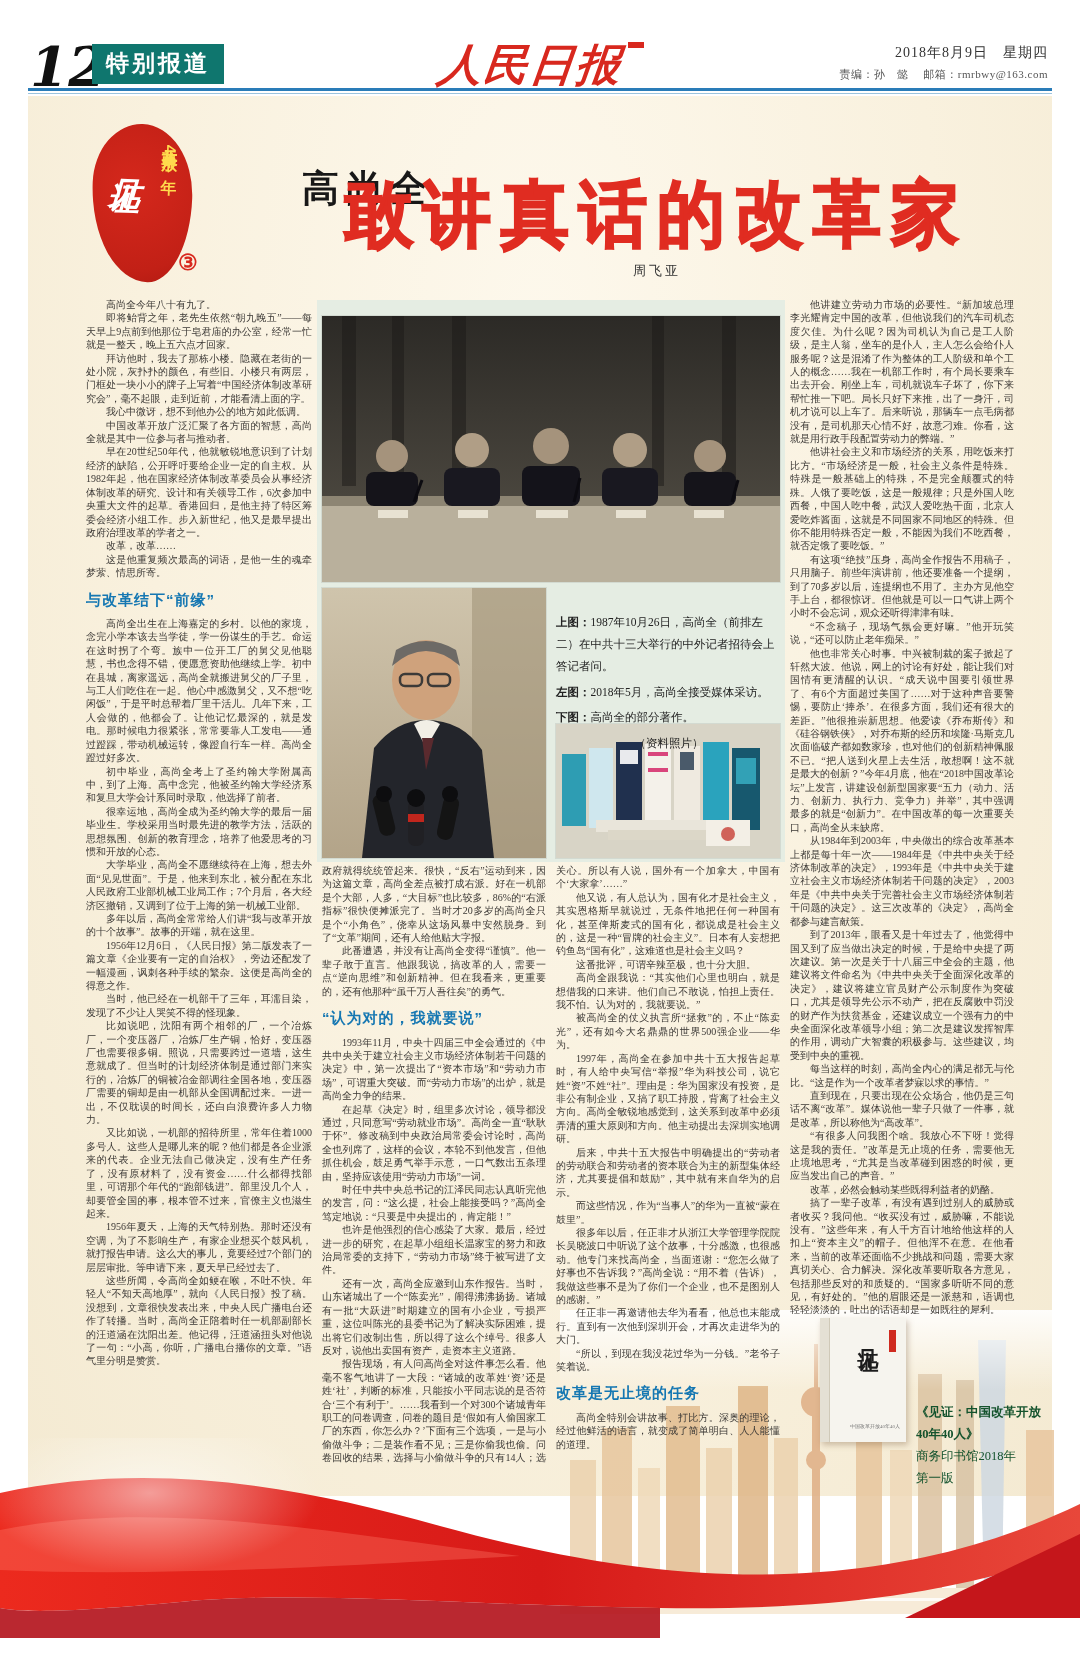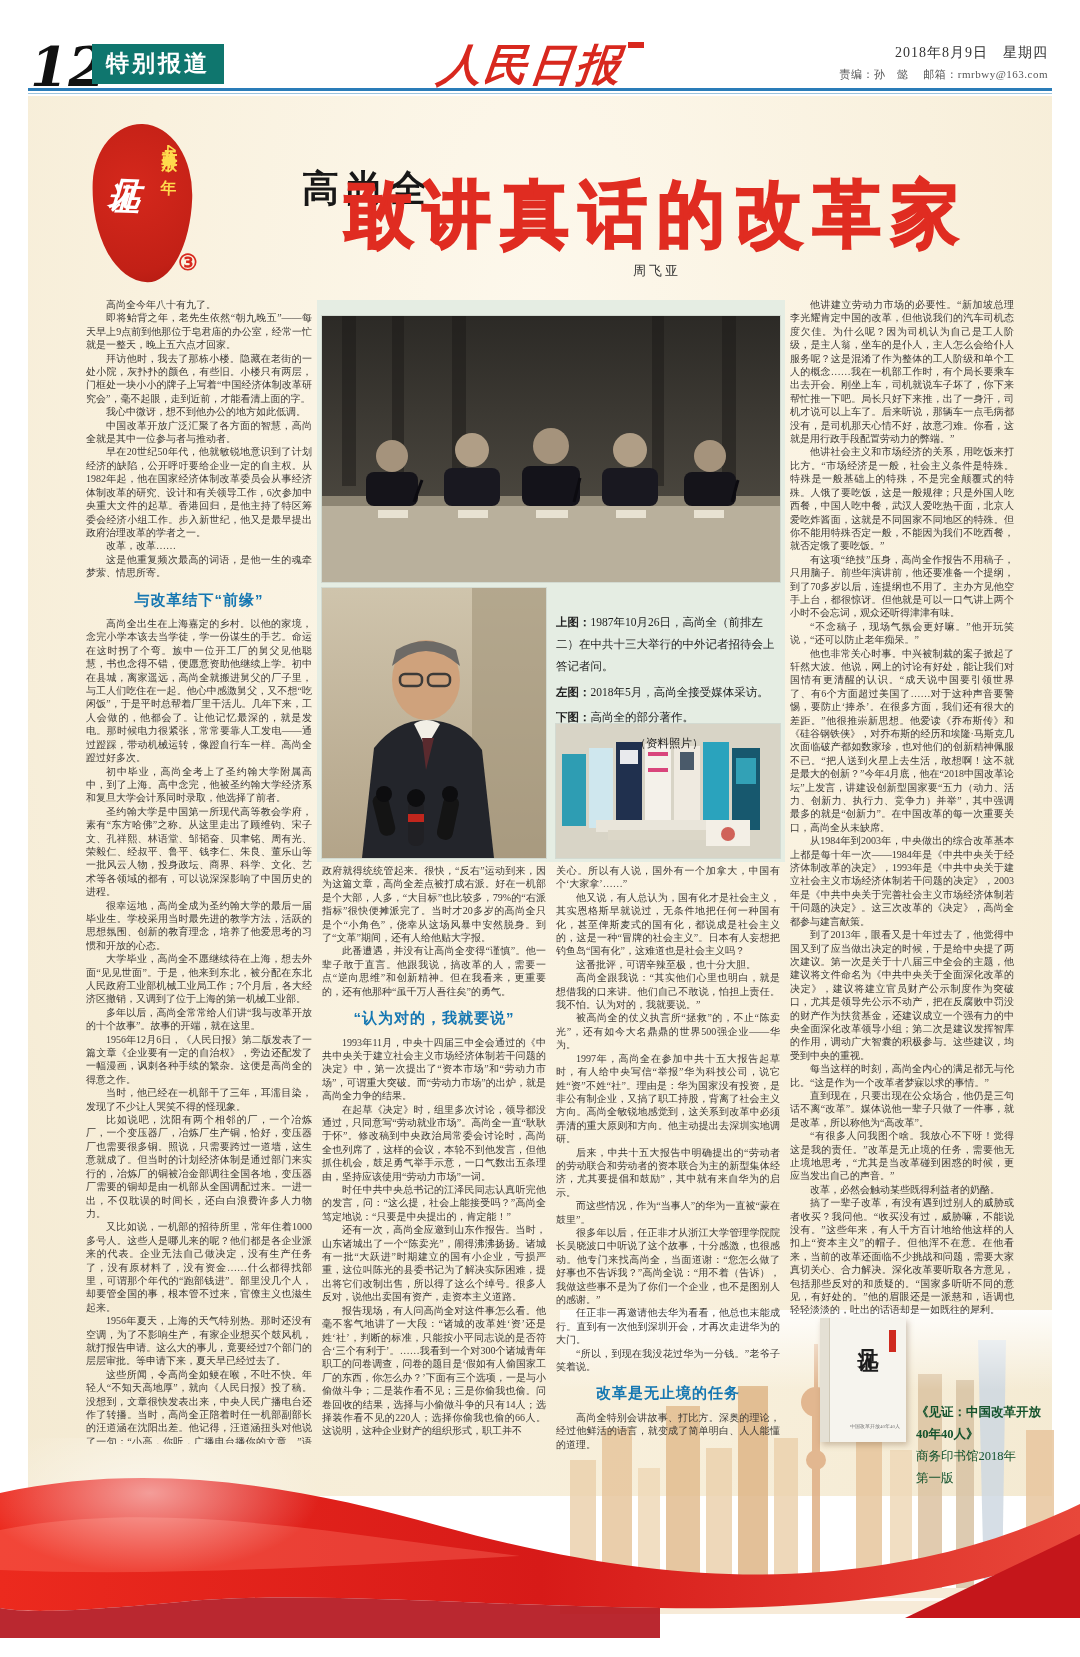--- a/index.html
+++ b/index.html
@@ -52,21 +52,21 @@
   .photo svg{display:block;}
   .captions{position:absolute;left:556px;top:612px;width:226px;font-size:11.5px;line-height:1.9;color:#222;}
   .cap{margin:0 0 4px;text-indent:0;}
   .cap-label{font-weight:bold;}
   .credit{text-align:center;margin-top:2px;}
 
   
   .col{position:absolute;overflow:hidden;text-align:justify;font-size:10px;line-height:13.4px;color:#3b3835;}
   .col p{margin:0;text-indent:2em;}
   .col p.cont{text-indent:0;}
-  .col p.subhead{text-indent:0;text-align:center;color:#1577b2;font-weight:bold;font-size:15px;
+  .col p.subhead{text-indent:0;color:#1577b2;font-weight:bold;font-size:15px;
                  line-height:1.3;margin:10px 0 8px;font-family:"Liberation Sans",sans-serif;letter-spacing:1px;}
   #col1{left:86px;top:298px;width:226px;height:1146px;}
   #col2{left:322px;top:864px;width:224px;height:602px;}
   #col3{left:556px;top:864px;width:224px;height:648px;}
   #col4{left:790px;top:298px;width:224px;height:1016px;}
 
   
   .book-cover{position:absolute;left:820px;top:1318px;width:86px;height:124px;background:#f6f4ee;
               box-shadow:2px 3px 6px rgba(120,90,60,.35);z-index:6;}
   .book-spine{position:absolute;left:0;top:0;width:9px;height:100%;background:#e4e0d4;border-right:1px solid #cfc9b8;}
@@ -286,38 +286,38 @@
       <p>即将鲐背之年，老先生依然“朝九晚五”——每天早上9点前到他那位于皂君庙的办公室，经常一忙就是一整天，晚上五六点才回家。</p>
       <p>拜访他时，我去了那栋小楼。隐藏在老街的一处小院，灰扑扑的颜色，有些旧。小楼只有两层，门框处一块小小的牌子上写着“中国经济体制改革研究会”，毫不起眼，走到近前，才能看清上面的字。</p>
       <p>我心中微讶，想不到他办公的地方如此低调。</p>
       <p>中国改革开放广泛汇聚了各方面的智慧，高尚全就是其中一位参与者与推动者。</p>
       <p>早在20世纪50年代，他就敏锐地意识到了计划经济的缺陷，公开呼吁要给企业一定的自主权。从1982年起，他在国家经济体制改革委员会从事经济体制改革的研究、设计和有关领导工作，6次参加中央重大文件的起草。香港回归，是他主持了特区筹委会经济小组工作。步入新世纪，他又是最早提出政府治理改革的学者之一。</p>
       <p>改革，改革……</p>
       <p>这是他重复频次最高的词语，是他一生的魂牵梦萦、情思所寄。</p>
       <p class="subhead">与改革结下“前缘”</p>
       <p>高尚全出生在上海嘉定的乡村。以他的家境，念完小学本该去当学徒，学一份谋生的手艺。命运在这时拐了个弯。族中一位开工厂的舅父见他聪慧，书也念得不错，便愿意资助他继续上学。初中在县城，离家遥远，高尚全就搬进舅父的厂子里，与工人们吃住在一起。他心中感激舅父，又不想“吃闲饭”，于是平时总帮着厂里干活儿。几年下来，工人会做的，他都会了。让他记忆最深的，就是发电。那时候电力很紧张，常常要靠人工发电——通过蹬踩，带动机械运转，像蹬自行车一样。高尚全蹬过好多次。</p>
       <p>初中毕业，高尚全考上了圣约翰大学附属高中，到了上海。高中念完，他被圣约翰大学经济系和复旦大学会计系同时录取，他选择了前者。</p>
-      <p>圣约翰大学是中国第一所现代高等教会学府，素有“东方哈佛”之称。从这里走出了顾维钧、宋子文、孔祥熙、林语堂、邹韬奋、贝聿铭、周有光、荣毅仁、经叔平、鲁平、钱李仁、朱良、董乐山等一批风云人物，投身政坛、商界、科学、文化、艺术等各领域的都有，可以说深深影响了中国历史的进程。</p>
       <p>很幸运地，高尚全成为圣约翰大学的最后一届毕业生。学校采用当时最先进的教学方法，活跃的思想氛围、创新的教育理念，培养了他爱思考的习惯和开放的心态。</p>
       <p>大学毕业，高尚全不愿继续待在上海，想去外面“见见世面”。于是，他来到东北，被分配在东北人民政府工业部机械工业局工作；7个月后，各大经济区撤销，又调到了位于上海的第一机械工业部。</p>
       <p>多年以后，高尚全常常给人们讲“我与改革开放的十个故事”。故事的开端，就在这里。</p>
       <p>1956年12月6日，《人民日报》第二版发表了一篇文章《企业要有一定的自治权》，旁边还配发了一幅漫画，讽刺各种手续的繁杂。这便是高尚全的得意之作。</p>
       <p>当时，他已经在一机部干了三年，耳濡目染，发现了不少让人哭笑不得的怪现象。</p>
       <p>比如说吧，沈阳有两个相邻的厂，一个冶炼厂，一个变压器厂，冶炼厂生产铜，恰好，变压器厂也需要很多铜。照说，只需要跨过一道墙，这生意就成了。但当时的计划经济体制是通过部门来实行的，冶炼厂的铜被冶金部调往全国各地，变压器厂需要的铜却是由一机部从全国调配过来。一进一出，不仅耽误的时间长，还白白浪费许多人力物力。</p>
       <p>又比如说，一机部的招待所里，常年住着1000多号人。这些人是哪儿来的呢？他们都是各企业派来的代表。企业无法自己做决定，没有生产任务了，没有原材料了，没有资金……什么都得找部里，可谓那个年代的“跑部钱进”。部里没几个人，却要管全国的事，根本管不过来，官僚主义也滋生起来。</p>
       <p>1956年夏天，上海的天气特别热。那时还没有空调，为了不影响生产，有家企业想买个鼓风机，就打报告申请。这么大的事儿，竟要经过7个部门的层层审批。等申请下来，夏天早已经过去了。</p>
       <p>这些所闻，令高尚全如鲠在喉，不吐不快。年轻人“不知天高地厚”，就向《人民日报》投了稿。没想到，文章很快发表出来，中央人民广播电台还作了转播。当时，高尚全正陪着时任一机部副部长的汪道涵在沈阳出差。他记得，汪道涵扭头对他说了一句：“小高，你听，广播电台播你的文章。”语气里分明是赞赏。</p>
     </div>
   <div id="col2" class="col cols-layer">
-      <p class="cont">政府就得统统管起来。很快，“反右”运动到来，因为这篇文章，高尚全差点被打成右派。好在一机部是个大部，人多，“大目标”也比较多，79%的“右派指标”很快便摊派完了。当时才20多岁的高尚全只是个“小角色”，侥幸从这场风暴中安然脱身。到了“文革”期间，还有人给他贴大字报。</p>
+      <p class="cont">政府就得统统管起来。很快，“反右”运动到来，因为这篇文章，高尚全差点被打成右派。好在一机部是个大部，人多，“大目标”也比较多，86%的“右派指标”很快便摊派完了。当时才20多岁的高尚全只是个“小角色”，侥幸从这场风暴中安然脱身。到了“文革”期间，还有人给他贴大字报。</p>
       <p>此番遭遇，并没有让高尚全变得“谨慎”。他一辈子敢于直言。他跟我说，搞改革的人，需要一点“逆向思维”和创新精神。但在我看来，更重要的，还有他那种“虽千万人吾往矣”的勇气。</p>
       <p class="subhead">“认为对的，我就要说”</p>
       <p>1993年11月，中央十四届三中全会通过的《中共中央关于建立社会主义市场经济体制若干问题的决定》中，第一次提出了“资本市场”和“劳动力市场”，可谓重大突破。而“劳动力市场”的出炉，就是高尚全力争的结果。</p>
       <p>在起草《决定》时，组里多次讨论，领导都没通过，只同意写“劳动就业市场”。高尚全一直“耿耿于怀”。修改稿到中央政治局常委会讨论时，高尚全也列席了，这样的会议，本轮不到他发言，但他抓住机会，鼓足勇气举手示意，一口气数出五条理由，坚持应该使用“劳动力市场”一词。</p>
       <p>时任中共中央总书记的江泽民同志认真听完他的发言，问：“这么提，社会上能接受吗？”高尚全笃定地说：“只要是中央提出的，肯定能！”</p>
+      <p>也许是他强烈的信心感染了大家。最后，经过进一步的研究，在起草小组组长温家宝的努力和政治局常委的支持下，“劳动力市场”终于被写进了文件。</p>
       <p>还有一次，高尚全应邀到山东作报告。当时，山东诸城出了一个“陈卖光”，闹得沸沸扬扬。诸城有一批“大跃进”时期建立的国有小企业，亏损严重，这位叫陈光的县委书记为了解决实际困难，提出将它们改制出售，所以得了这么个绰号。很多人反对，说他出卖国有资产，走资本主义道路。</p>
       <p>报告现场，有人问高尚全对这件事怎么看。他毫不客气地讲了一大段：“诸城的改革姓‘资’还是姓‘社’，判断的标准，只能按小平同志说的是否符合‘三个有利于’。……我看到一个对300个诸城青年职工的问卷调查，问卷的题目是‘假如有人偷国家工厂的东西，你怎么办？’下面有三个选项，一是与小偷做斗争；二是装作看不见；三是你偷我也偷。问卷回收的结果，选择与小偷做斗争的只有14人；选择装作看不见的220人；选择你偷我也偷的66人。这说明，这种企业财产的组织形式，职工并不</p>
     </div>
   <div id="col3" class="col cols-layer">
       <p class="cont">关心。所以有人说，国外有一个加拿大，中国有个‘大家拿’……”</p>
       <p>他又说，有人总认为，国有化才是社会主义，其实恩格斯早就说过，无条件地把任何一种国有化，甚至俾斯麦式的国有化，都说成是社会主义的，这是一种“冒牌的社会主义”。日本有人妄想把钓鱼岛“国有化”，这难道也是社会主义吗？</p>
       <p>这番批评，可谓辛辣至极，也十分大胆。</p>
       <p>高尚全跟我说：“其实他们心里也明白，就是想借我的口来讲。他们自己不敢说，怕担上责任。我不怕。认为对的，我就要说。”</p>
       <p>被高尚全的仗义执言所“拯救”的，不止“陈卖光”，还有如今大名鼎鼎的世界500强企业——华为。</p>
       <p>1997年，高尚全在参加中共十五大报告起草时，有人给中央写信“举报”华为科技公司，说它姓“资”不姓“社”。理由是：华为国家没有投资，是非公有制企业，又搞了职工持股，背离了社会主义方向。高尚全敏锐地感觉到，这关系到改革中必须弄清的重大原则和方向。他主动提出去深圳实地调研。</p>

